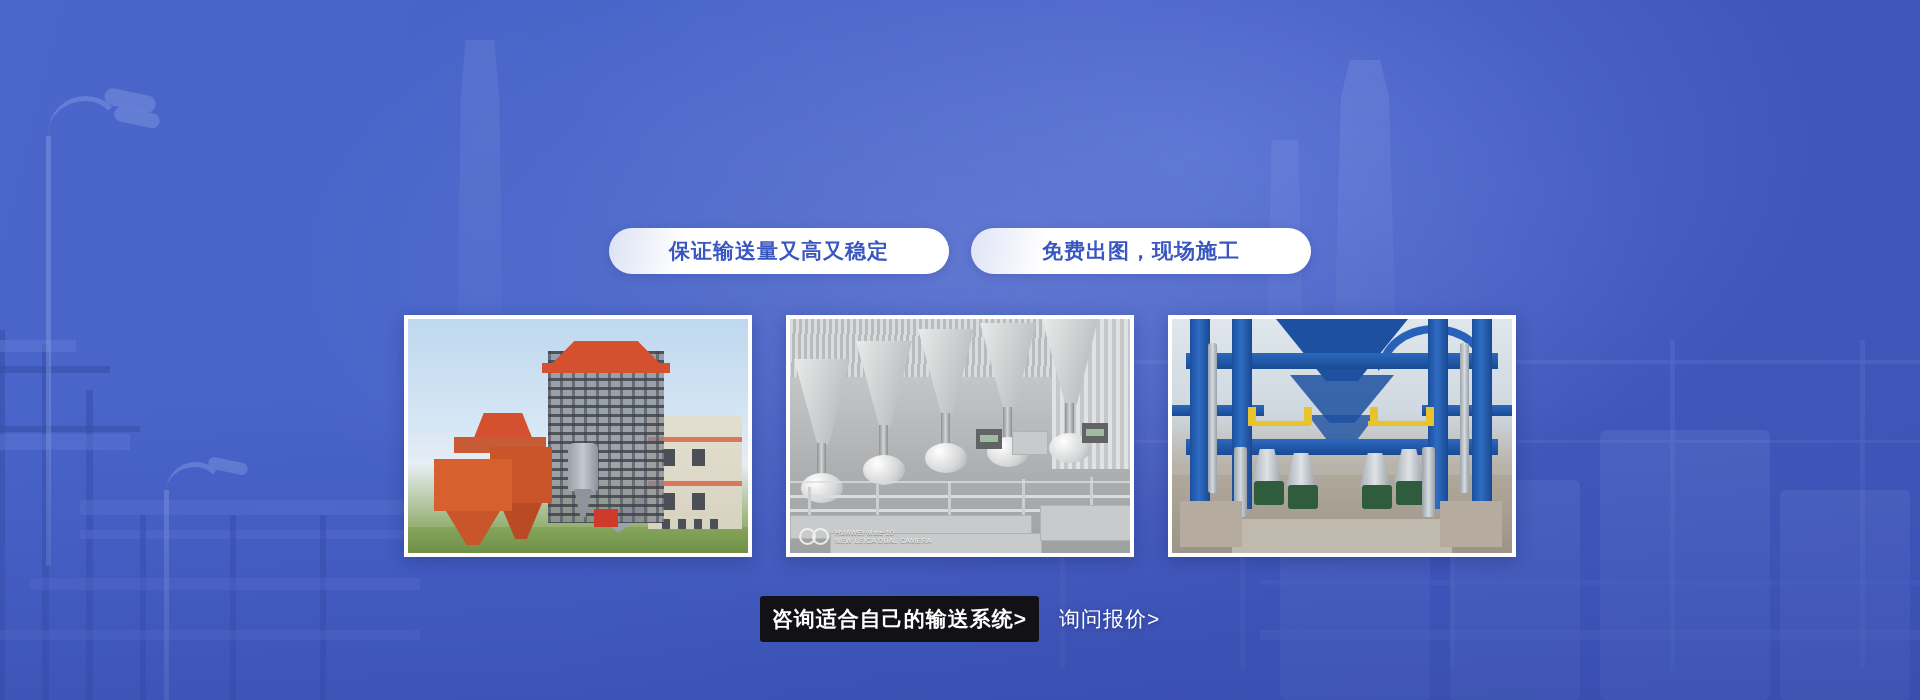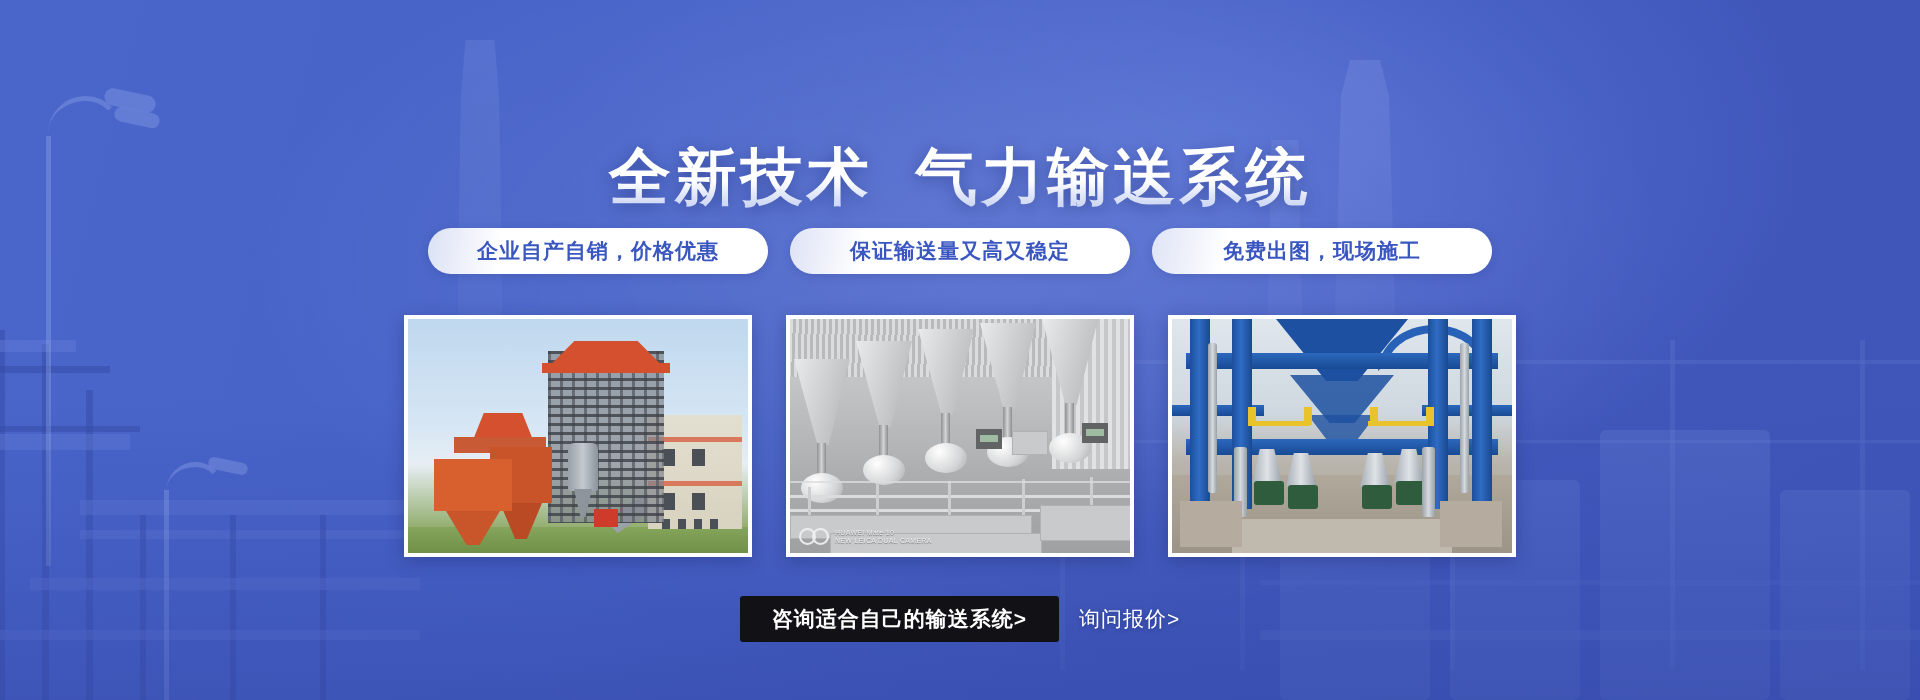--- a/index.html
+++ b/index.html
@@ -298,21 +298,21 @@
     top: 596px;
     left: 0;
     width: 100%;
     display: flex;
     justify-content: center;
     align-items: center;
     gap: 20px;
   }
   .cta-primary {
     height: 46px;
-    padding: 0 32px;
+    padding: 0 12px;
     display: flex;
     align-items: center;
     justify-content: center;
     background: #121216;
     color: #ffffff;
     font-size: 21px;
     font-weight: 700;
     letter-spacing: 1px;
     border: 0;
     border-radius: 3px;
@@ -390,26 +390,22 @@
       <span class="arm" style="left:6px; top:2px; width:54px; height:30px;"></span>
       <span class="head" style="left:48px; top:0; width:40px; height:12px;"></span>
     </div>
 
     <div class="bg-haze"></div>
     <div class="bg-vignette"></div>
   </div>
 
   <div class="content">
 
-    <h1 class="headline">全新技术  气力输送系统</h1>
 
     <div class="badges">
-      <div class="badge">
-        <span>企业自产自销，价格优惠</span>
-      </div>
       <div class="badge">
         <span>保证输送量又高又稳定</span>
       </div>
       <div class="badge">
         <span>免费出图，现场施工</span>
       </div>
     </div>
 
     <div class="gallery">
 

